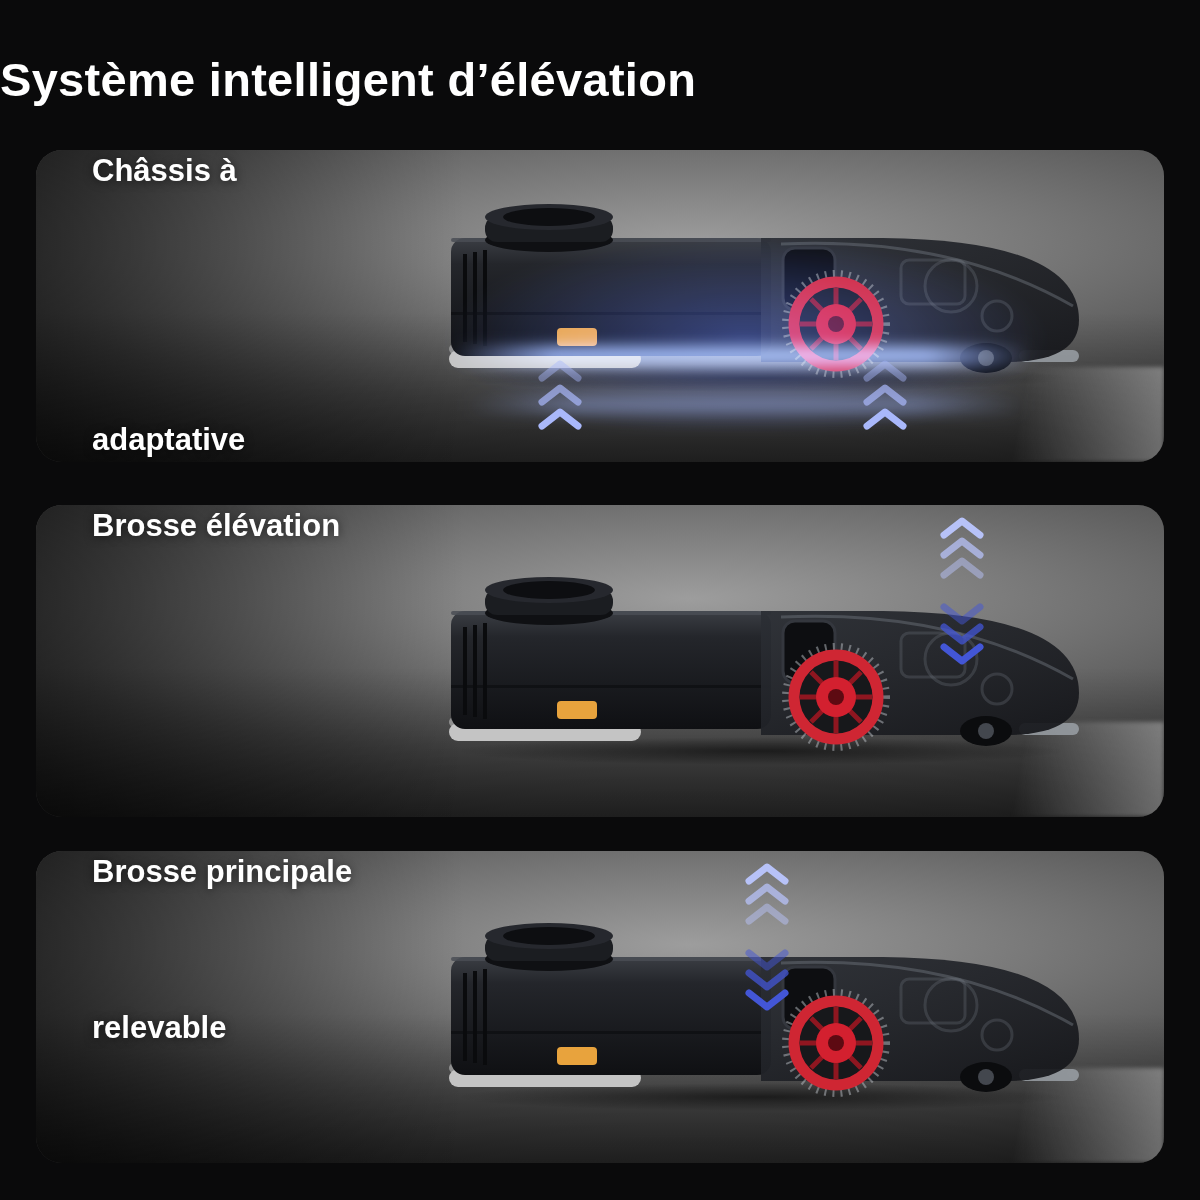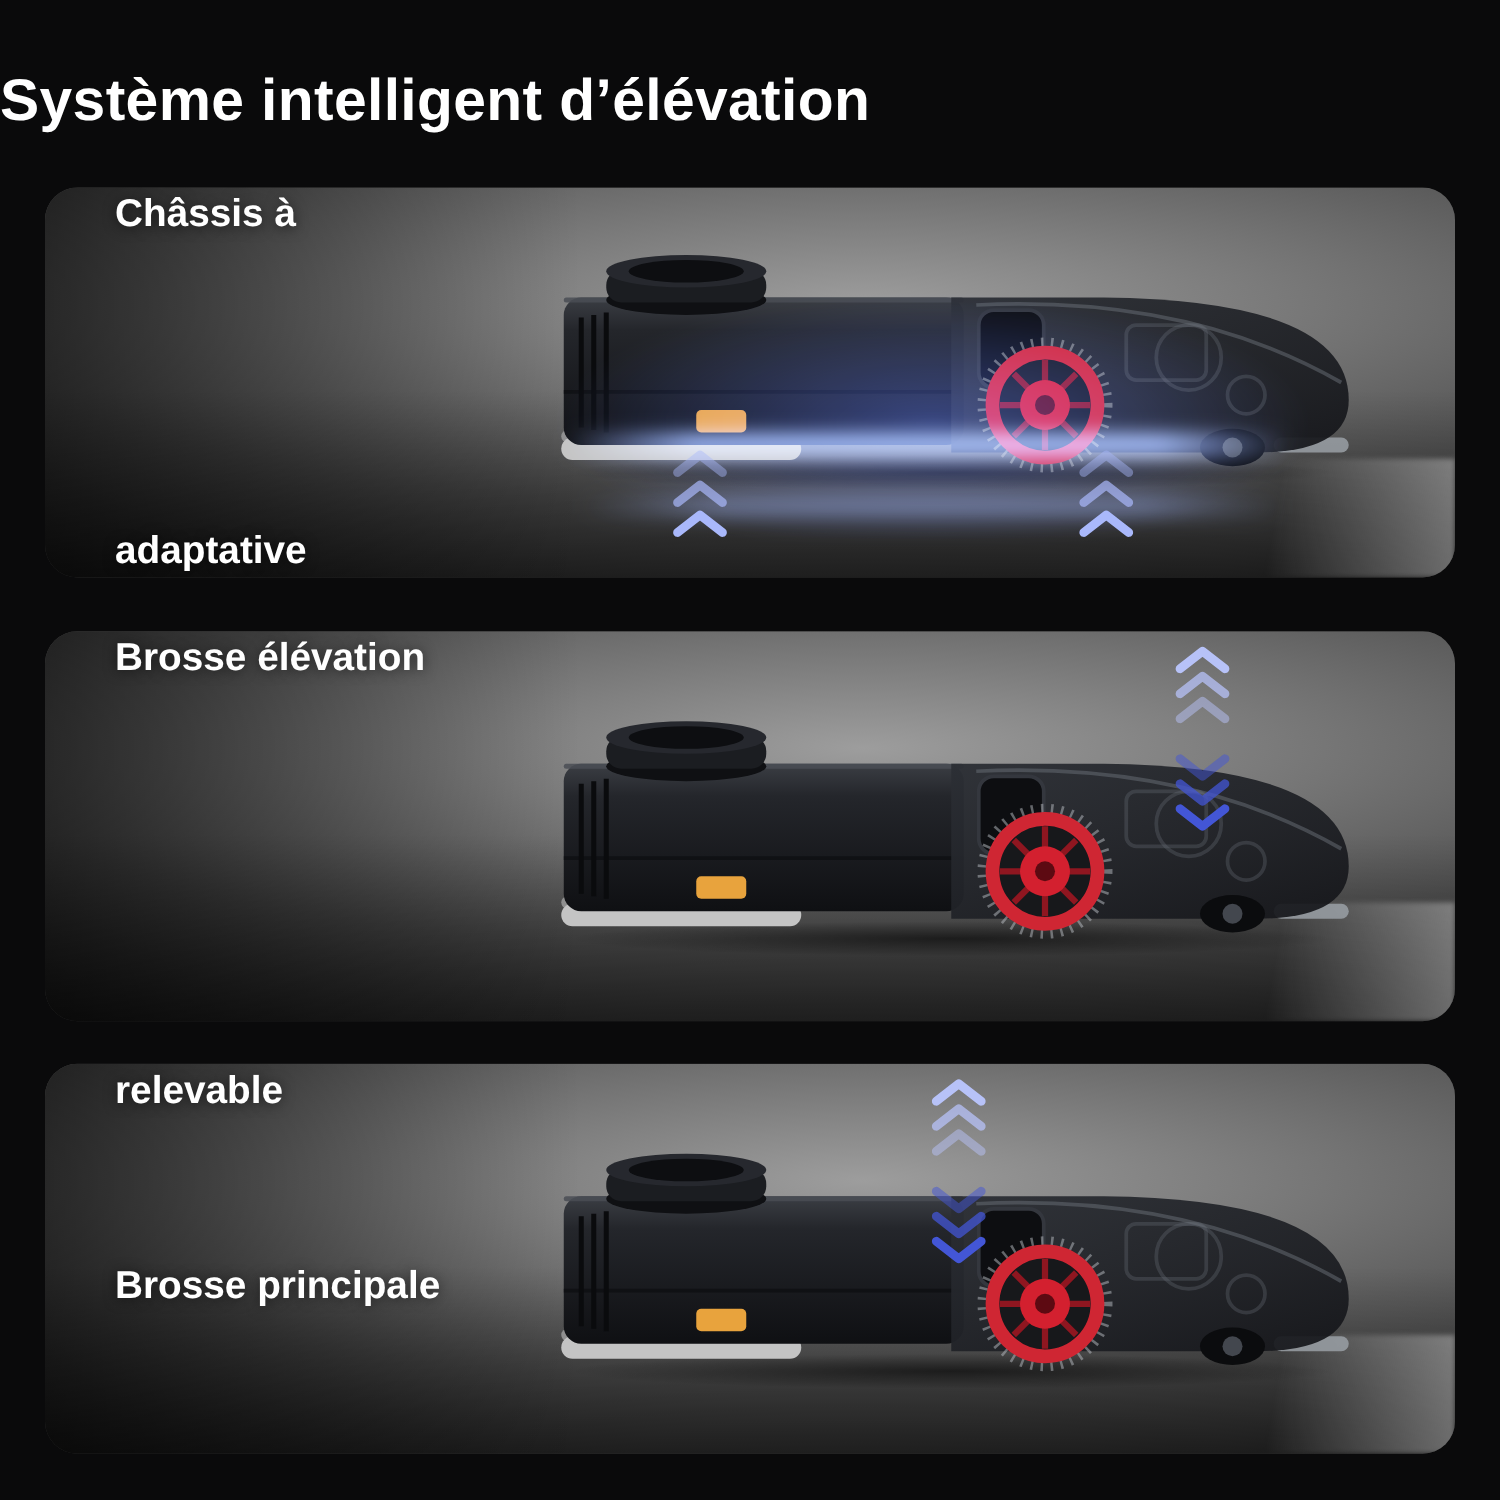--- a/index.html
+++ b/index.html
@@ -221,18 +221,18 @@
           <use href="#chevUp" y="42" opacity=".5"></use>
         </g>
         <g stroke="#4356d6">
           <use href="#chevDown" y="88" opacity=".5"></use>
           <use href="#chevDown" y="108" opacity=".75"></use>
           <use href="#chevDown" y="128" opacity="1"></use>
         </g>
       </svg>
     </div>
     <div class="label">
+      <span>Brosse principale</span>
       <span>relevable</span>
-      <span>Brosse principale</span>
       <span></span>
     </div>
   </section>
 </div>
 
 </body></html>

